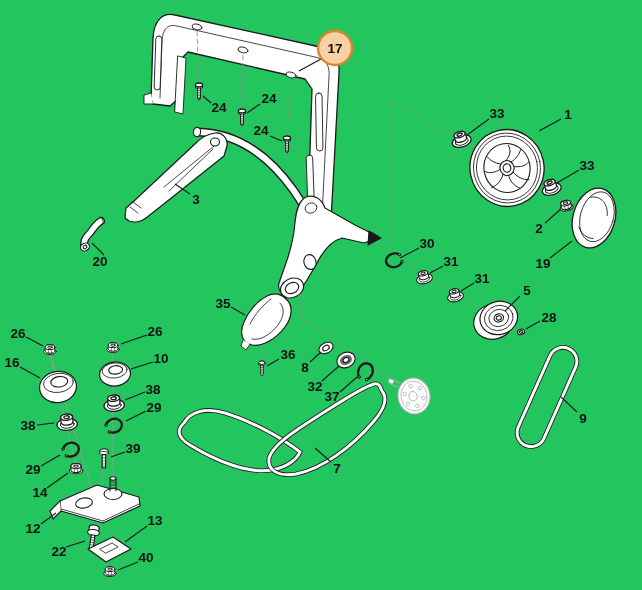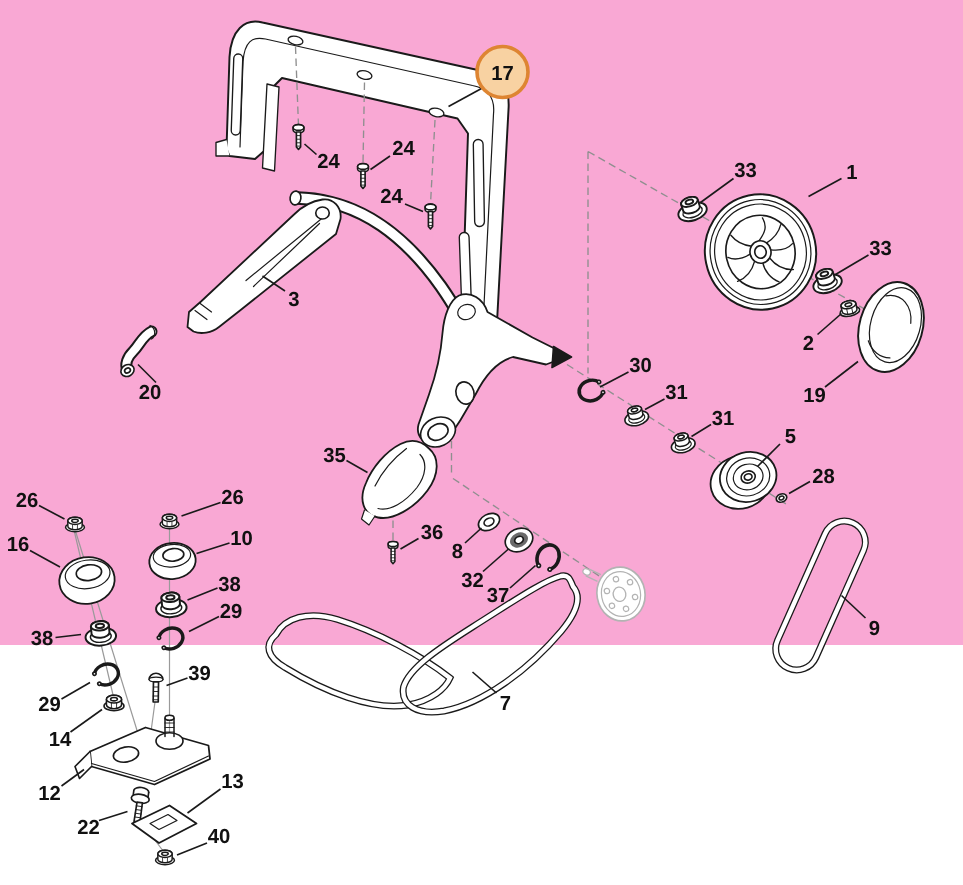--- a/index.html
+++ b/index.html
@@ -1,16 +1,16 @@
 <!DOCTYPE html>
 <html><head>
 <meta charset="utf-8">
 <style>
   html,body{margin:0;padding:0;background:#fff;width:642px;height:590px;overflow:hidden}
-  #stage{position:relative;width:642px;height:430px;background:#f9a8d4}
+  #stage{position:relative;width:642px;height:590px;background:#22c55e}
   svg{display:block}
   .p{fill:#fff;stroke:#1a1a1a;stroke-width:1.1;stroke-linejoin:round;stroke-linecap:round}
   .nf{fill:none}
   .thin{stroke-width:0.8}
   .dash{stroke:#8f8f8f;stroke-width:0.9;fill:none;stroke-dasharray:5 3}
   .axis{stroke:#9a9a9a;stroke-width:0.8;fill:none}
   .leader{stroke:#1a1a1a;stroke-width:1.1}
   .callout text{font-family:"Liberation Sans",sans-serif;font-weight:bold;font-size:13.5px;fill:#111;text-anchor:middle}
   .ghost{fill:#fff;stroke:#b3b3b3}
 </style>

